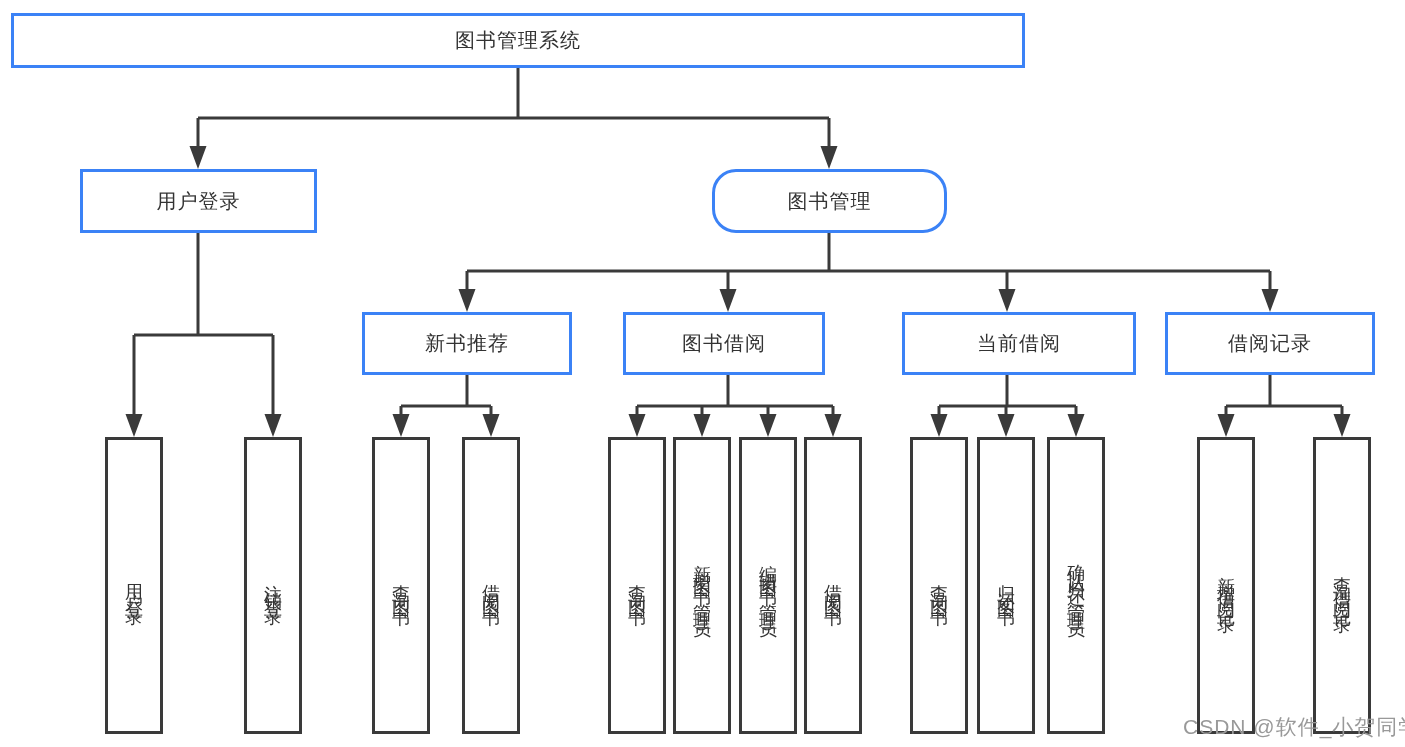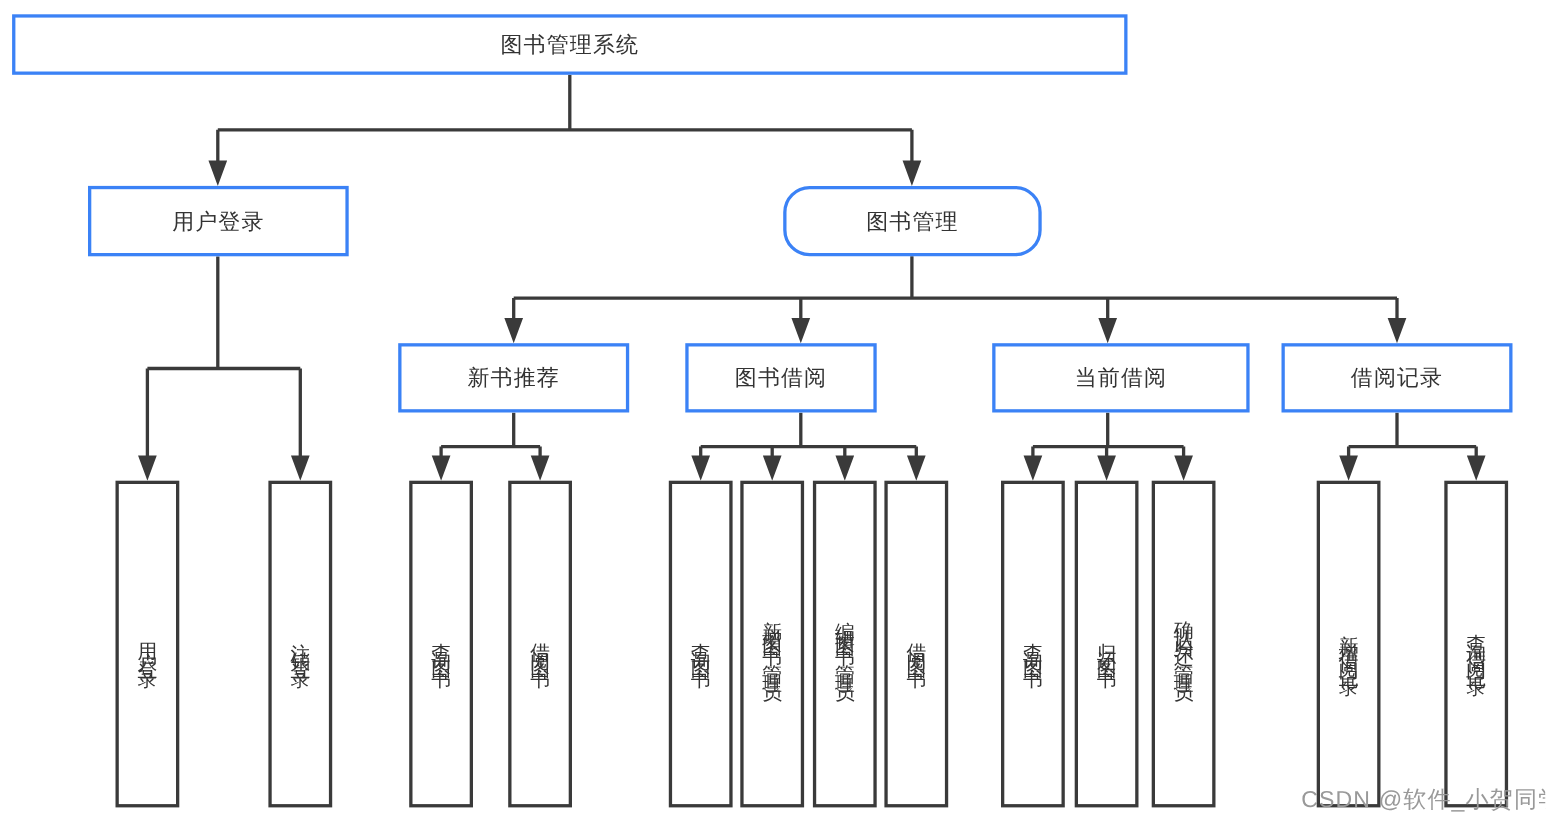--- a/index.html
+++ b/index.html
@@ -81,21 +81,21 @@
              M1067.5 414 L1084.5 414 L1076 437 Z M1217.5 414 L1234.5 414 L1226 437 Z
              M1333.5 414 L1350.5 414 L1342 437 Z" fill="#3a3a3a" stroke="none"></path>
   </svg>
 
   <div class="hbox" style="left:11px; top:13px; width:1014px; height:55px;">图书管理系统</div>
 
   <div class="hbox" style="left:80px; top:169px; width:237px; height:64px;">用户登录</div>
   <div class="hbox" style="left:712px; top:169px; width:235px; height:64px;border-radius:24px;">图书管理</div>
 
   <div class="hbox" style="left:362px; top:312px; width:210px; height:63px;">新书推荐</div>
-  <div class="hbox" style="left:623px; top:312px; width:174px; height:63px;">图书借阅</div>
+  <div class="hbox" style="left:623px; top:312px; width:202px; height:63px;">图书借阅</div>
   <div class="hbox" style="left:902px; top:312px; width:234px; height:63px;">当前借阅</div>
   <div class="hbox" style="left:1165px; top:312px; width:210px; height:63px;">借阅记录</div>
 
   <div class="vbox" style="left:105px;">用户登录</div>
   <div class="vbox" style="left:244px;">注销登录</div>
 
   <div class="vbox" style="left:372px;">查询图书</div>
   <div class="vbox" style="left:462px;">借阅图书</div>
 
   <div class="vbox" style="left:608px;">查询图书</div>

